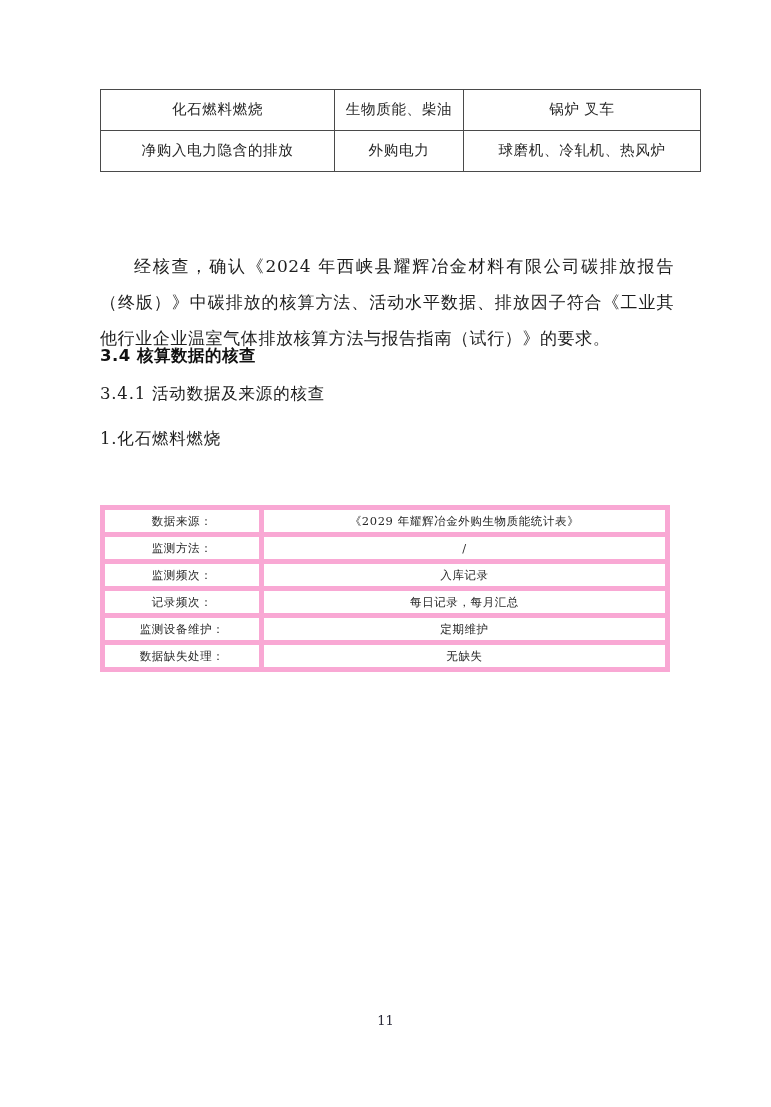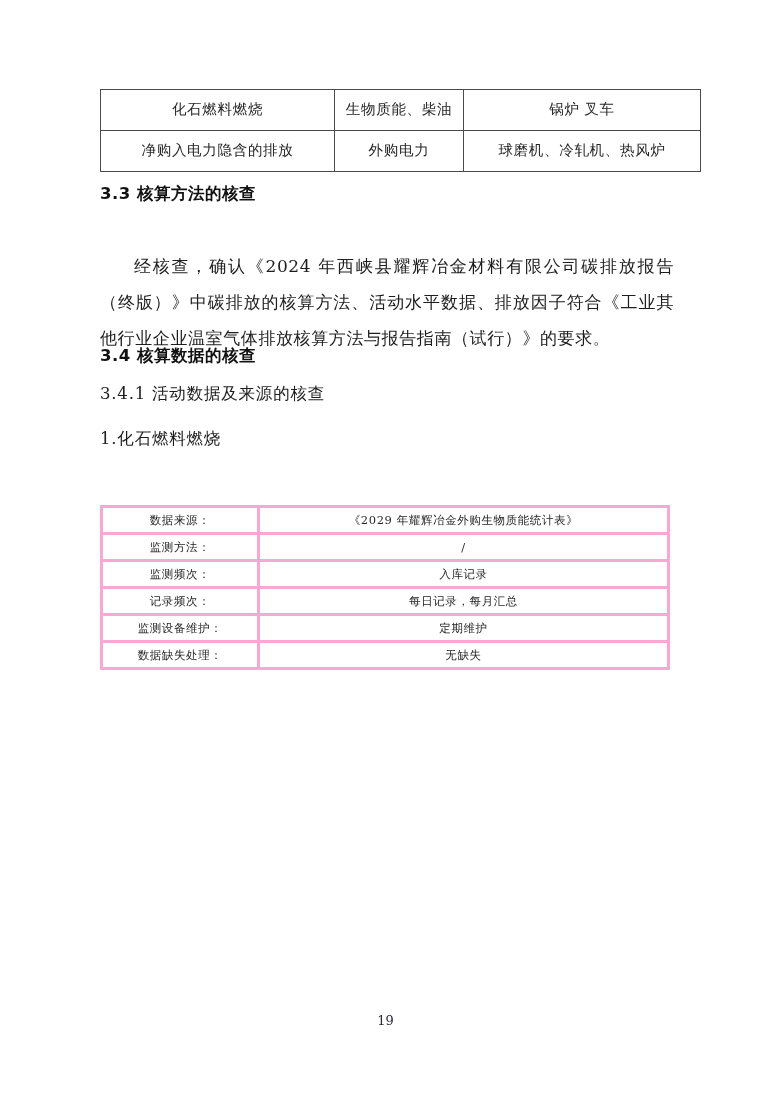--- a/index.html
+++ b/index.html
@@ -91,21 +91,21 @@
   
   .data-table {
     position: absolute;
     left: 100px;
     top: 505px;
     width: 570px;
     border-collapse: collapse;
     table-layout: fixed;
   }
   .data-table td {
-    border: 3px solid #f9a8d4;
+    border: 5px solid #f9a8d4;
     vertical-align: middle;
     font-size: 11.5px;
     line-height: 1.3;
     padding: 3px 5px;
     font-family: "DejaVu Serif", "Liberation Serif", serif;
     letter-spacing: 0.6px;
     color: #262626;
   }
   .data-table tr { height: 27px; }
   .dt-label {
@@ -141,21 +141,20 @@
         <td class="col-c">锅炉 叉车</td>
       </tr>
       <tr>
         <td class="col-a">净购入电力隐含的排放</td>
         <td class="col-b">外购电力</td>
         <td class="col-c">球磨机、冷轧机、热风炉</td>
       </tr>
     </tbody>
   </table>
 
-  <div class="h-bold" id="heading-33">3.3 核算方法的核查</div>
 
   <div class="body-para">经核查，确认《2024 年西峡县耀辉冶金材料有限公司碳排放报告（终版）》中碳排放的核算方法、活动水平数据、排放因子符合《工业其他行业企业温室气体排放核算方法与报告指南（试行）》的要求。</div>
 
   <div class="h-bold" id="heading-34">3.4 核算数据的核查</div>
 
   <div class="h-sub" id="heading-341">3.4.1 活动数据及来源的核查</div>
 
   <div class="h-sub" id="heading-fossil">1.化石燃料燃烧</div>
 
 
@@ -181,15 +180,15 @@
         <td class="dt-label">监测设备维护：</td>
         <td class="dt-value">定期维护</td>
       </tr>
       <tr>
         <td class="dt-label">数据缺失处理：</td>
         <td class="dt-value">无缺失</td>
       </tr>
     </tbody>
   </table>
 
-  <div class="page-number">19</div>
+  <div class="page-number">11</div>
 
 </div>
 
 </body></html>

